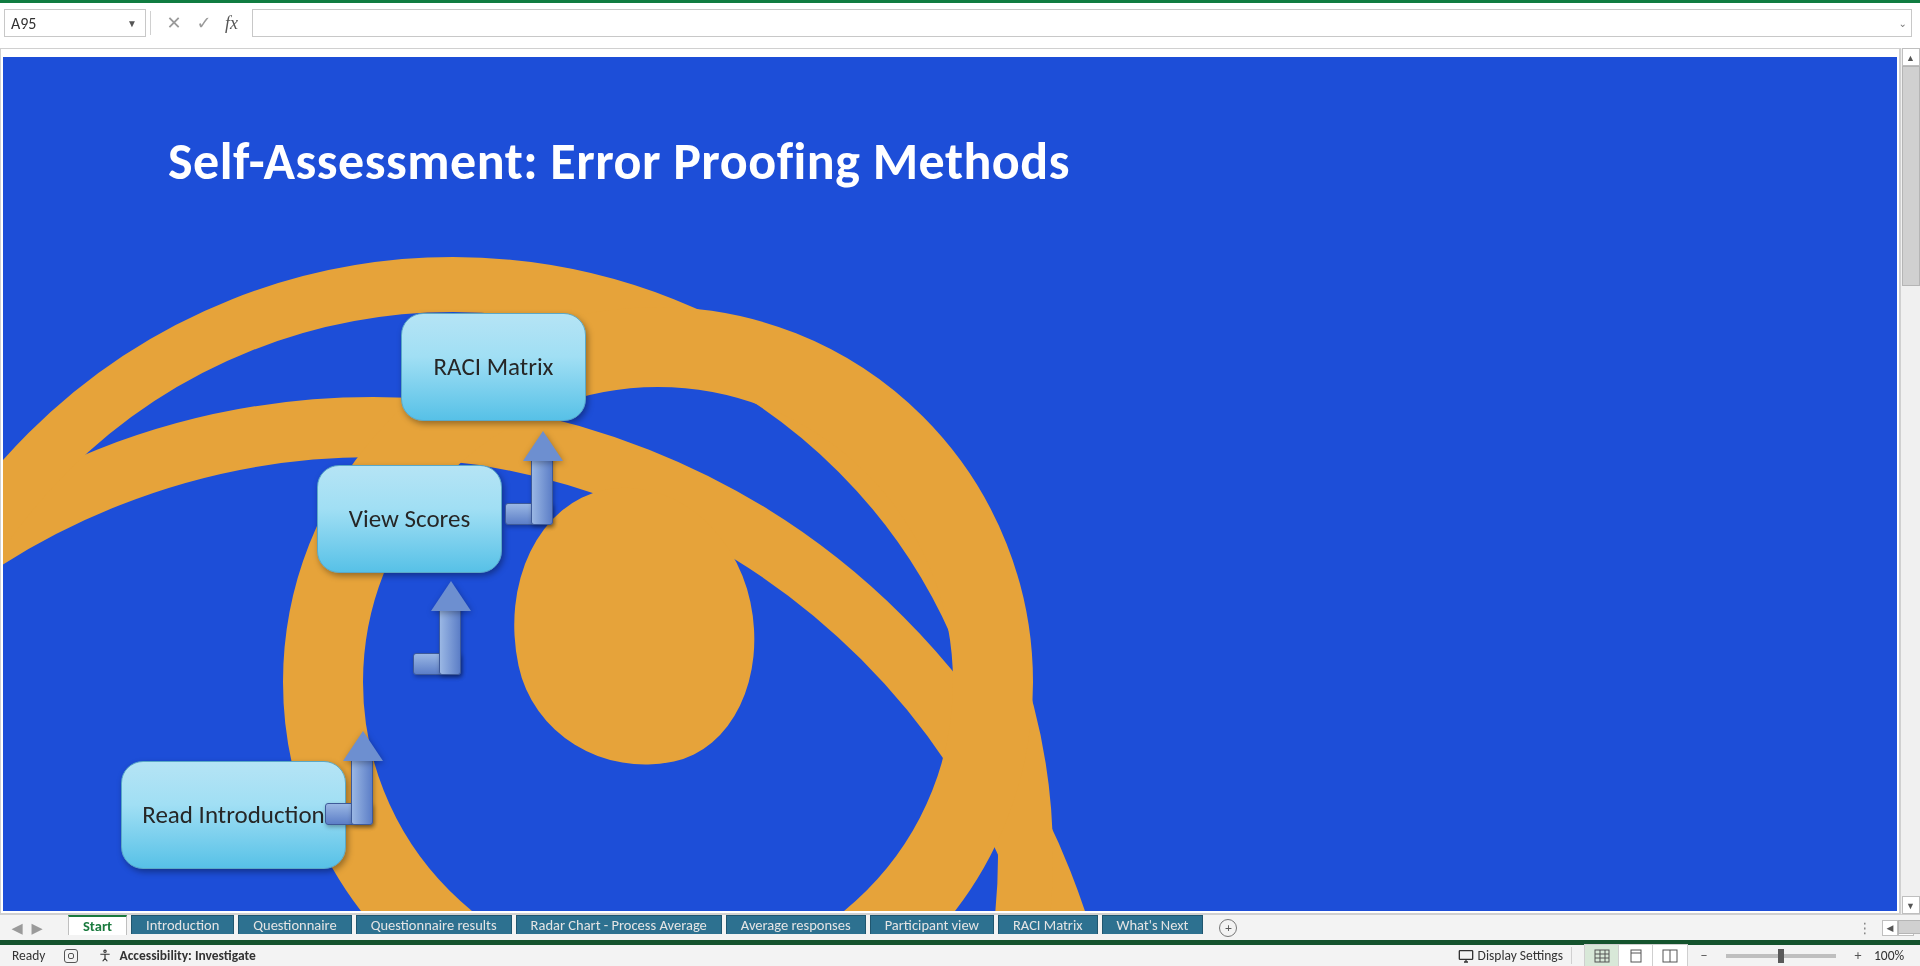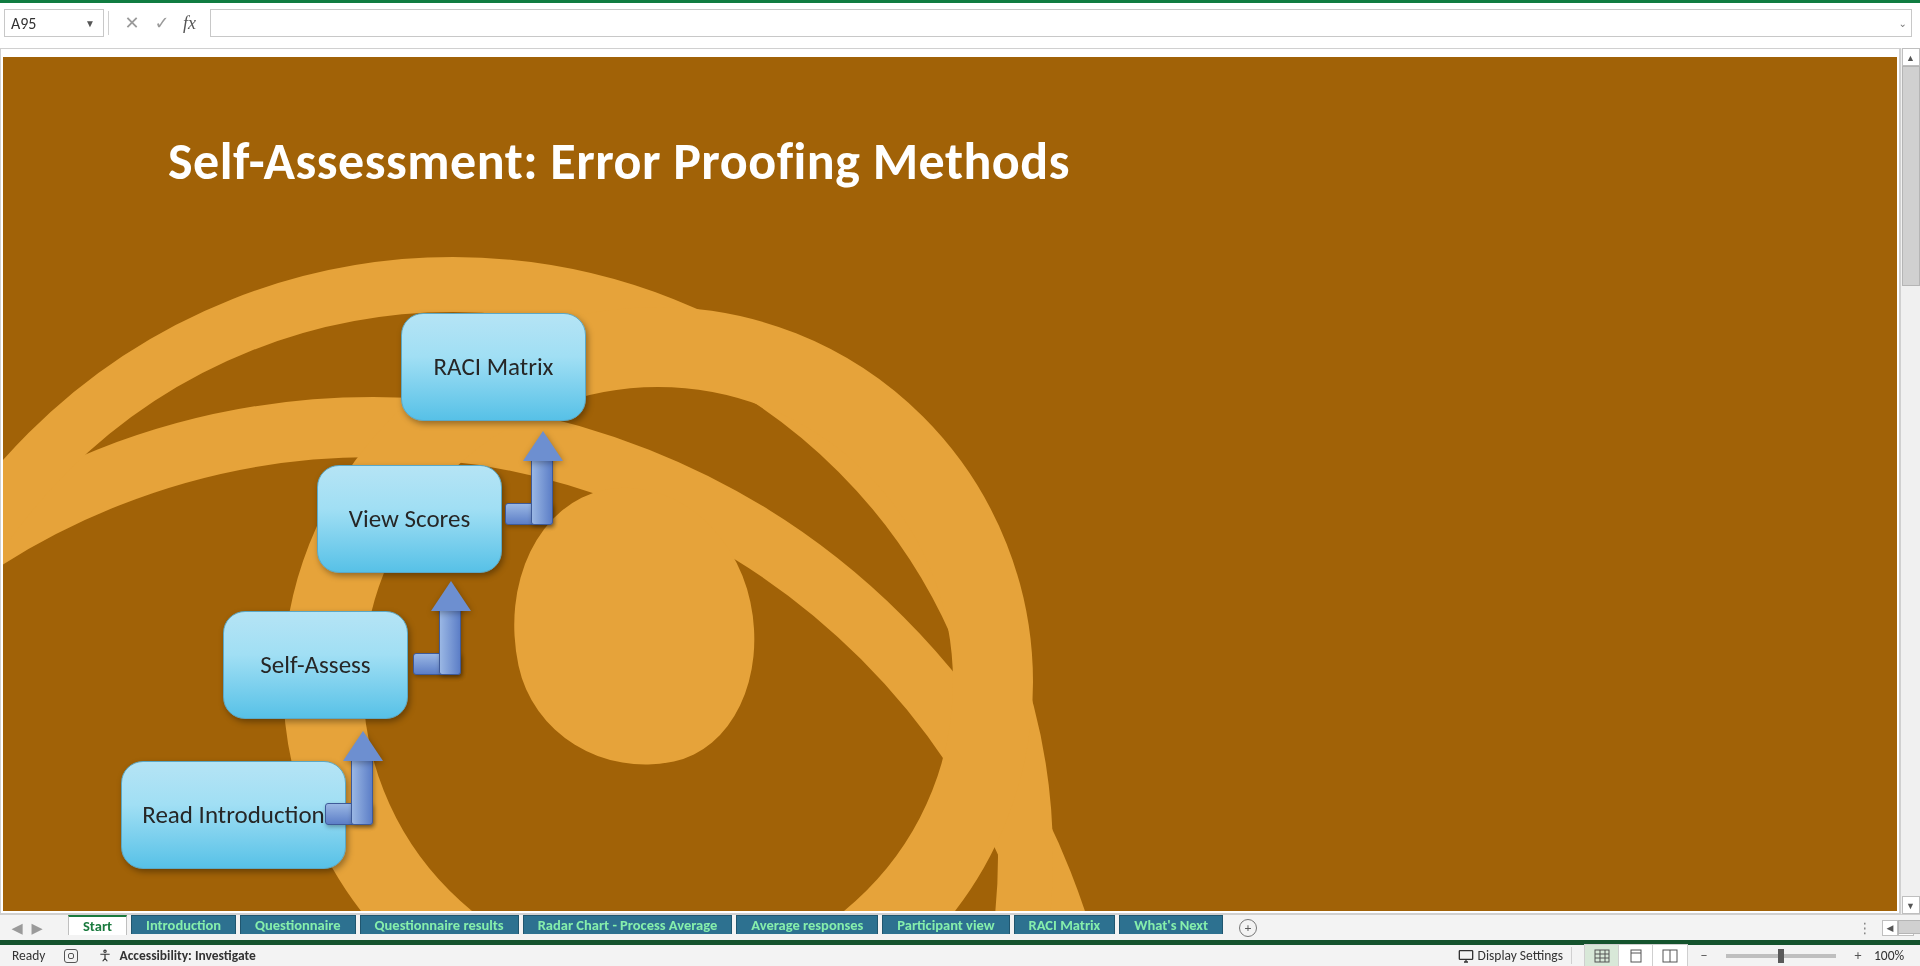--- a/index.html
+++ b/index.html
@@ -3,33 +3,33 @@
 <meta charset="utf-8">
 <style>
 * { box-sizing: border-box; margin: 0; padding: 0; font-family: "Segoe UI", Calibri, Arial, sans-serif; }
 html, body { width: 1920px; height: 966px; overflow: hidden; background: #fff; }
 
 
 .app-top-border { position: absolute; top: 0; left: 0; right: 0; height: 3px; background: #107c41; }
 
 
 .formula-bar { position: absolute; top: 8px; left: 4px; right: 8px; height: 30px; display: flex; align-items: center; gap: 4px; font-size: 16px; color: #333; }
-.name-box { border: 1px solid #c8c8c8; background: #fff; height: 28px; display: flex; align-items: center; padding: 0 6px; width: 100px; justify-content: space-between; position: relative; }
+.name-box { border: 1px solid #c8c8c8; background: #fff; height: 28px; display: flex; align-items: center; padding: 0 6px; width: 142px; justify-content: space-between; position: relative; }
 .name-box-text { font-weight: 400; }
 .name-box-dd { width: 14px; height: 14px; display: flex; align-items: center; justify-content: center; font-size: 10px; color: #555; }
 .divider-v { width: 1px; height: 24px; background: #d0d0d0; }
 .fx-buttons { display: flex; align-items: center; gap: 12px; padding: 0 10px; color: #9a9a9a; }
 .fx-btn { width: 18px; height: 18px; display: flex; align-items: center; justify-content: center; font-size: 18px; }
 .fx-label { font-style: italic; font-family: "Cambria Math", serif; font-size: 18px; color: #555; }
 .formula-input { flex: 1; border: 1px solid #c8c8c8; background: #fff; height: 28px; padding: 0 6px; position: relative; }
 .formula-expand { position: absolute; right: 4px; top: 50%; transform: translateY(-50%); font-size: 10px; color: #777; }
 
 
 .canvas-area { position: absolute; top: 48px; left: 0; right: 20px; bottom: 52px; background: #fff; border: 1px solid #d0d0d0; overflow: hidden; }
-.orange-bg { position: absolute; top: 8px; left: 2px; right: 2px; bottom: 2px; background: #a16207; overflow: hidden; }
+.orange-bg { position: absolute; top: 8px; left: 2px; right: 2px; bottom: 2px; background: #1d4ed8; overflow: hidden; }
 
 
 .slide-title { position: absolute; top: 72px; left: 165px; color: #fff; font-size: 52px; font-weight: 800; letter-spacing: 0.5px; }
 
 
 .swoosh { position: absolute; width: 1500px; height: 1500px; border: 60px solid #e6a33a; border-radius: 50%; }
 .swoosh.s1 { left: -380px; top: 340px; }
 .swoosh.s2 { left: -150px; top: 200px; width: 1200px; height: 1200px; border-width: 55px; }
 .swoosh.s3 { left: 280px; top: 250px; width: 750px; height: 750px; border-width: 80px; }
 .swoosh-blob { position: absolute; left: 510px; top: 430px; width: 240px; height: 280px; background: #e6a33a; border-radius: 50% 50% 45% 55% / 55% 50% 50% 45%; transform: rotate(-12deg); }
@@ -53,21 +53,21 @@
 .vscroll { position: absolute; right: 0; top: 48px; bottom: 52px; width: 20px; background: #f0f0f0; border-left: 1px solid #d0d0d0; display: flex; flex-direction: column; align-items: center; }
 .scroll-btn { width: 18px; height: 18px; background: #fff; border: 1px solid #bfbfbf; display: flex; align-items: center; justify-content: center; font-size: 9px; color: #555; }
 .vscroll .track { flex: 1; width: 18px; background: #f0f0f0; position: relative; }
 .vscroll .thumb { position: absolute; top: 0; left: 0; width: 18px; height: 220px; background: #d0d0d0; border: 1px solid #b5b5b5; }
 
 
 .sheet-bar { position: absolute; left: 0; right: 0; bottom: 26px; height: 26px; background: #f3f3f3; border-top: 1px solid #d0d0d0; display: flex; align-items: stretch; font-size: 14.5px; }
 .sheet-nav { display: flex; align-items: center; gap: 6px; padding: 0 10px; color: #9a9a9a; }
 .sheet-nav .nav-arrow { width: 14px; height: 14px; display: flex; align-items: center; justify-content: center; }
 .sheet-tabs { display: flex; align-items: flex-start; gap: 4px; padding-left: 14px; }
-.sheet-tab { padding: 0 14px; display: flex; align-items: center; background: #2d7190; color: #86efac; border: 1px solid #20566f; border-bottom: none; position: relative; white-space: nowrap; font-weight: bold; }
+.sheet-tab { padding: 0 14px; display: flex; align-items: center; background: #2d7190; color: #e5e5e5; border: 1px solid #20566f; border-bottom: none; position: relative; white-space: nowrap; }
 .sheet-tab.active { background: #fff; color: #1a7a3e; font-weight: 700; border-top: 2px solid #1a7a3e; border-left: 1px solid #bfbfbf; border-right: 1px solid #bfbfbf; }
 .sheet-add { width: 30px; display: flex; align-items: center; justify-content: center; color: #5a5a5a; margin-left: 10px; }
 .sheet-plus-circle { width: 18px; height: 18px; border: 1.5px solid #777; border-radius: 50%; display: flex; align-items: center; justify-content: center; font-size: 13px; line-height: 1; }
 .sheet-bar .spacer { flex: 1; }
 .sheet-hscroll { display: flex; align-items: center; gap: 0; padding-right: 6px; }
 .sheet-dots { color: #888; padding: 0 8px; letter-spacing: 2px; }
 .hscroll-btn { width: 16px; height: 16px; background: #fff; border: 1px solid #bfbfbf; display: flex; align-items: center; justify-content: center; font-size: 9px; color: #555; }
 .hscroll-track { flex: 1; height: 16px; background: #e8e8e8; position: relative; }
 .hscroll-thumb { position: absolute; left: 0; top: 0; height: 14px; width: 35px; background: #d0d0d0; border: 1px solid #b5b5b5; }
 
@@ -123,23 +123,20 @@
 
     <div class="step-box" style="left:118px; top:704px; width:225px;">
       <span>Read Introduction</span>
     </div>
     <div class="arrow-L" style="left:322px; top:678px;">
       <div class="arrow-shaft-h"></div>
         <div class="arrow-shaft-v"></div>
         <div class="arrow-head"></div>
     </div>
 
-    <div class="step-box" style="left:220px; top:554px;">
-      <span>Self-Assess</span>
-    </div>
     <div class="arrow-L" style="left:410px; top:528px;">
       <div class="arrow-shaft-h"></div>
         <div class="arrow-shaft-v"></div>
         <div class="arrow-head"></div>
     </div>
 
     <div class="step-box" style="left:314px; top:408px;">
       <span>View Scores</span>
     </div>
     <div class="arrow-L" style="left:502px; top:378px;">

